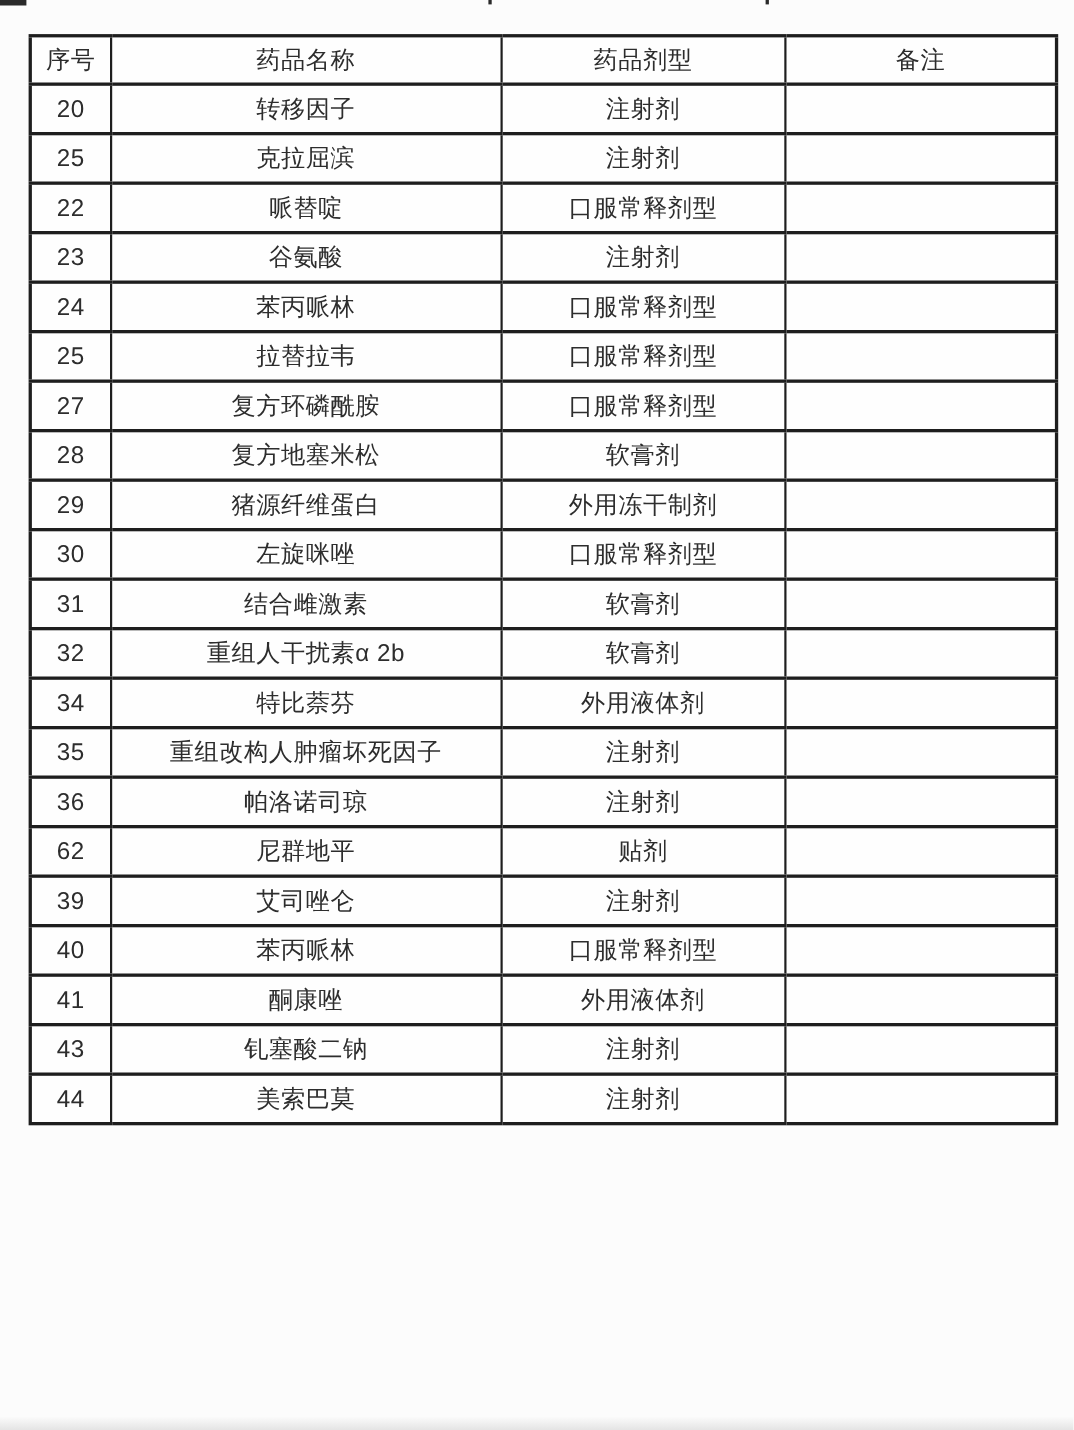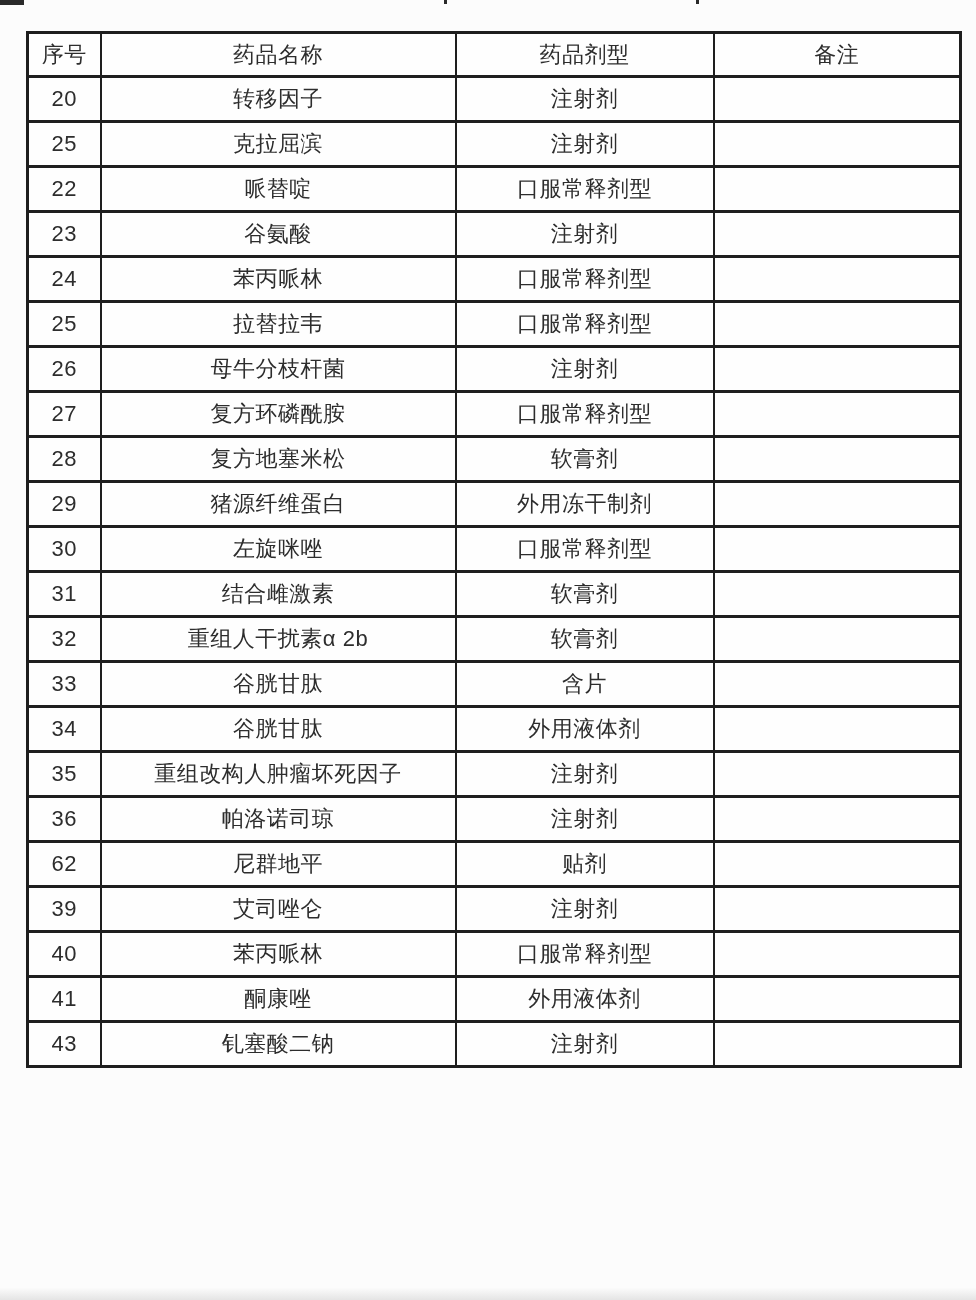--- a/index.html
+++ b/index.html
@@ -124,26 +124,20 @@
     <td class="c-form">口服常释剂型</td>
     <td class="c-note"></td>
   </tr>
         <tr>
     <td class="c-no">25</td>
     <td class="c-name">拉替拉韦</td>
     <td class="c-form">口服常释剂型</td>
     <td class="c-note"></td>
   </tr>
         <tr>
-    <td class="c-no">26</td>
-    <td class="c-name">母牛分枝杆菌</td>
-    <td class="c-form">注射剂</td>
-    <td class="c-note"></td>
-  </tr>
-        <tr>
     <td class="c-no">27</td>
     <td class="c-name">复方环磷酰胺</td>
     <td class="c-form">口服常释剂型</td>
     <td class="c-note"></td>
   </tr>
         <tr>
     <td class="c-no">28</td>
     <td class="c-name">复方地塞米松</td>
     <td class="c-form">软膏剂</td>
     <td class="c-note"></td>
@@ -166,28 +160,22 @@
     <td class="c-form">软膏剂</td>
     <td class="c-note"></td>
   </tr>
         <tr>
     <td class="c-no">32</td>
     <td class="c-name">重组人干扰素α 2b</td>
     <td class="c-form">软膏剂</td>
     <td class="c-note"></td>
   </tr>
         <tr>
-    <td class="c-no">33</td>
-    <td class="c-name">谷胱甘肽</td>
-    <td class="c-form">含片</td>
-    <td class="c-note"></td>
-  </tr>
-        <tr>
     <td class="c-no">34</td>
-    <td class="c-name">谷胱甘肽</td>
+    <td class="c-name">特比萘芬</td>
     <td class="c-form">外用液体剂</td>
     <td class="c-note"></td>
   </tr>
         <tr>
     <td class="c-no">35</td>
     <td class="c-name">重组改构人肿瘤坏死因子</td>
     <td class="c-form">注射剂</td>
     <td class="c-note"></td>
   </tr>
         <tr>
@@ -219,18 +207,24 @@
     <td class="c-name">酮康唑</td>
     <td class="c-form">外用液体剂</td>
     <td class="c-note"></td>
   </tr>
         <tr>
     <td class="c-no">43</td>
     <td class="c-name">钆塞酸二钠</td>
     <td class="c-form">注射剂</td>
     <td class="c-note"></td>
   </tr>
+        <tr>
+    <td class="c-no">44</td>
+    <td class="c-name">美索巴莫</td>
+    <td class="c-form">注射剂</td>
+    <td class="c-note"></td>
+  </tr>
       </tbody>
   </table>
 
   <div class="bottom-band"></div>
 
 </div>
 
 </body></html>

